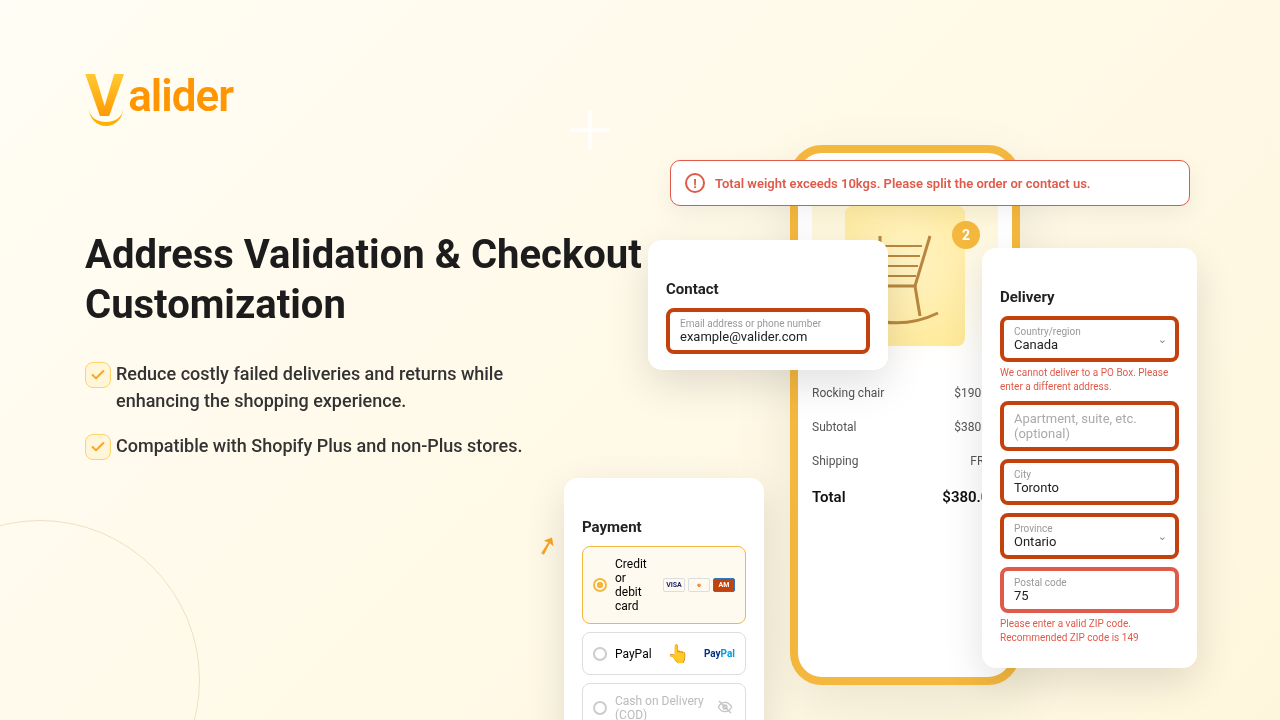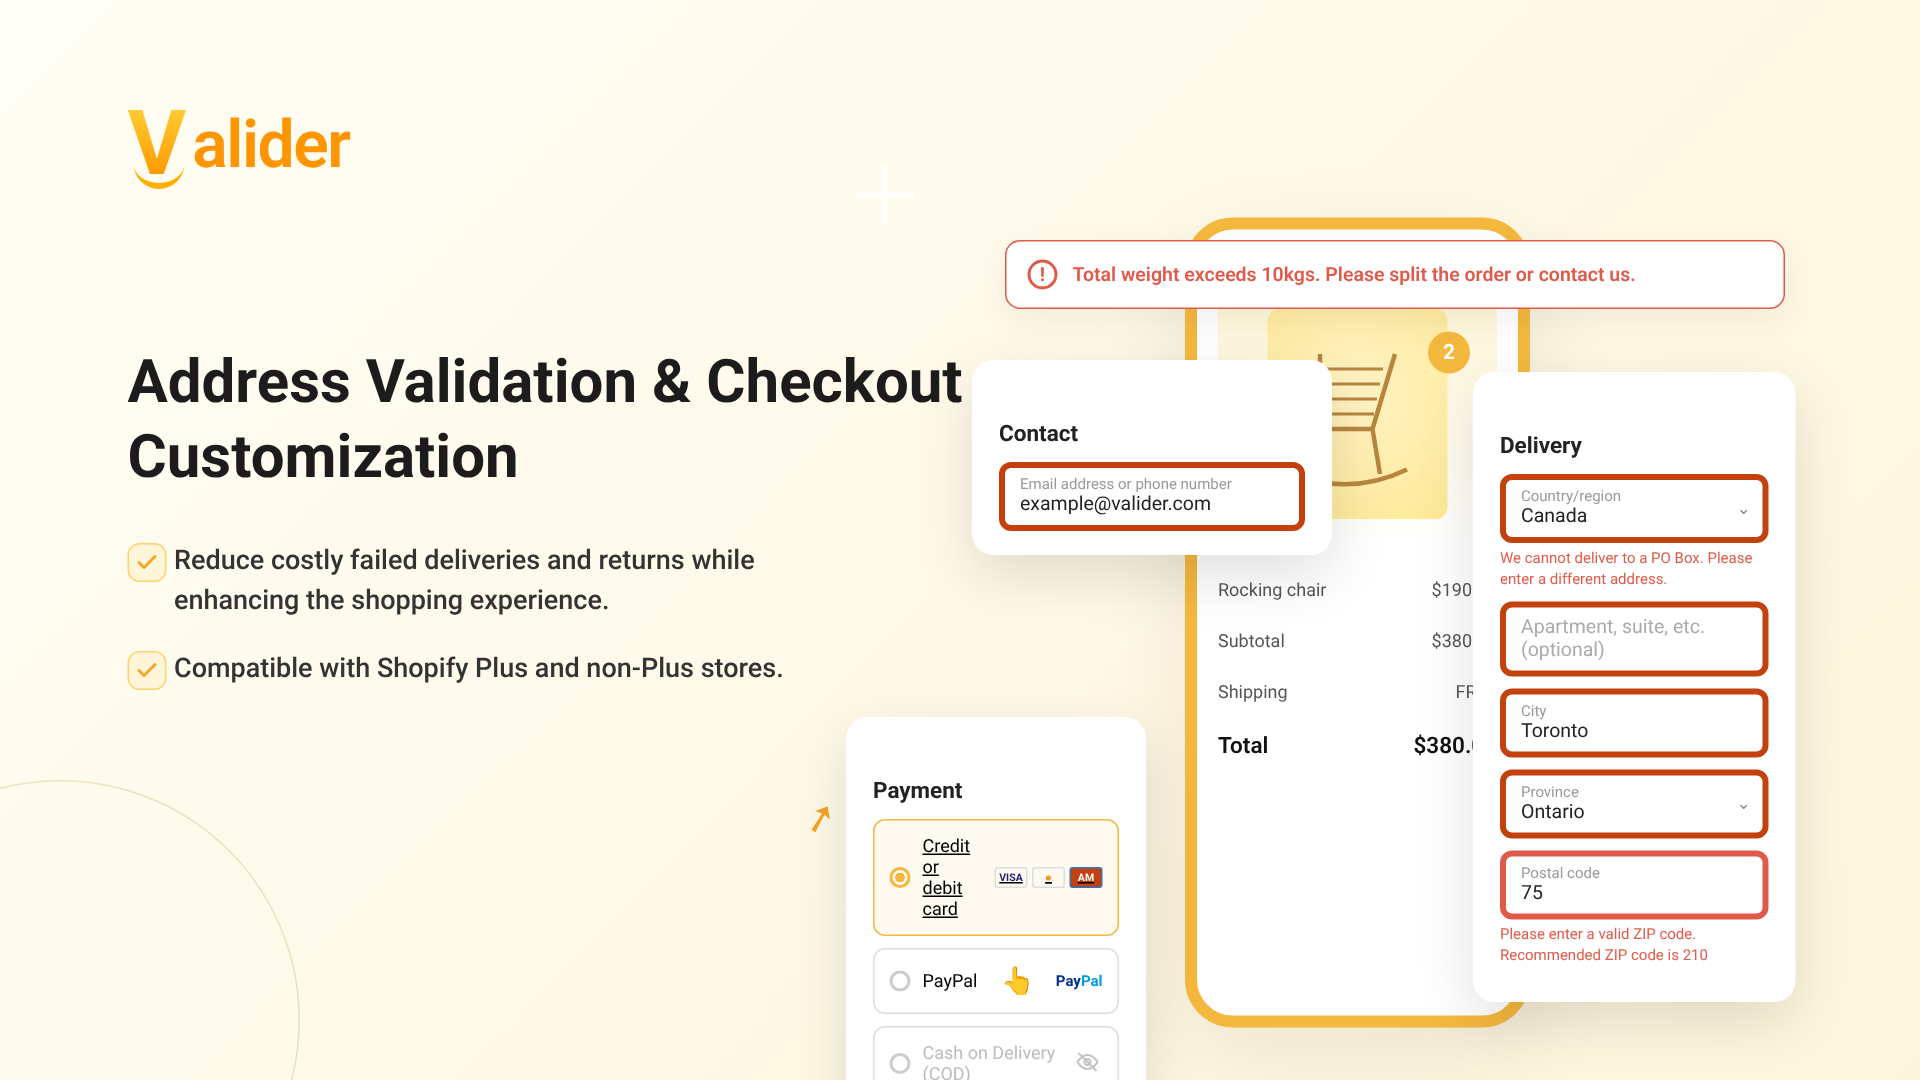--- a/index.html
+++ b/index.html
@@ -46,21 +46,21 @@
 
   .delivery-card { top:248px; left:982px; width:215px;}
   .delivery-card .field { margin-bottom:8px; position:relative;}
   .field.err { border-color:#e05a4a;}
   .err-msg { font-size:10px; color:#e05a4a; line-height:1.35; margin:-4px 0 8px;}
   .chev { position:absolute; right:8px; top:50%; transform:translateY(-50%); font-size:11px; color:#888;}
   .placeholder { color:#aaa;}
 
   .payment-card { top:478px; left:564px; width:200px;}
   .pay-opt { border:1px solid #ddd; border-radius:8px; padding:10px; display:flex; align-items:center; gap:8px; margin-bottom:8px; font-size:12px; position:relative;}
-  .pay-opt.sel { border-color:#f5b83e; background:#fffaf0;text-decoration:underline;}
+  .pay-opt.sel { border-color:#f5b83e; background:#fffaf0;}
   .radio { width:14px; height:14px; border-radius:50%; border:2px solid #ccc; flex:none;}
   .radio.on { border-color:#f5b83e; background:radial-gradient(circle,#f5b83e 0 45%, transparent 46%);}
   .pay-logos { margin-left:auto; display:flex; gap:3px;}
   .pay-logo { width:22px; height:14px; border-radius:2px; border:1px solid #ddd; font-size:7px; display:flex; align-items:center; justify-content:center; font-weight:700;}
   .pay-opt.muted { color:#bbb; }
   .hand-icon { margin-left:auto; font-size:18px;}
   .paypal-logo { margin-left:6px; font-size:10px; font-weight:700;}
   .paypal-logo .pp1 { color:#003087;}
   .paypal-logo .pp2 { color:#009cde;}
   .eye-off { margin-left:auto; opacity:0.5;}
@@ -162,21 +162,21 @@
   </div>
   <div class="field">
     <div class="field-label">Province</div>
     <div class="field-value">Ontario</div>
     <span class="chev">⌄</span>
   </div>
   <div class="field err">
     <div class="field-label">Postal code</div>
     <div class="field-value">75</div>
   </div>
-  <div class="err-msg">Please enter a valid ZIP code. Recommended ZIP code is 210</div>
+  <div class="err-msg">Please enter a valid ZIP code. Recommended ZIP code is 149</div>
 </div>
 
 <div class="arrow-up">➚</div>
 <div class="card payment-card">
   <div class="card-title">Payment</div>
   <div class="pay-opt sel">
     <span class="radio on"></span>
     <span>Credit or debit card</span>
     <span class="pay-logos">
       <span class="pay-logo" style="color:#1a1f71">VISA</span>

